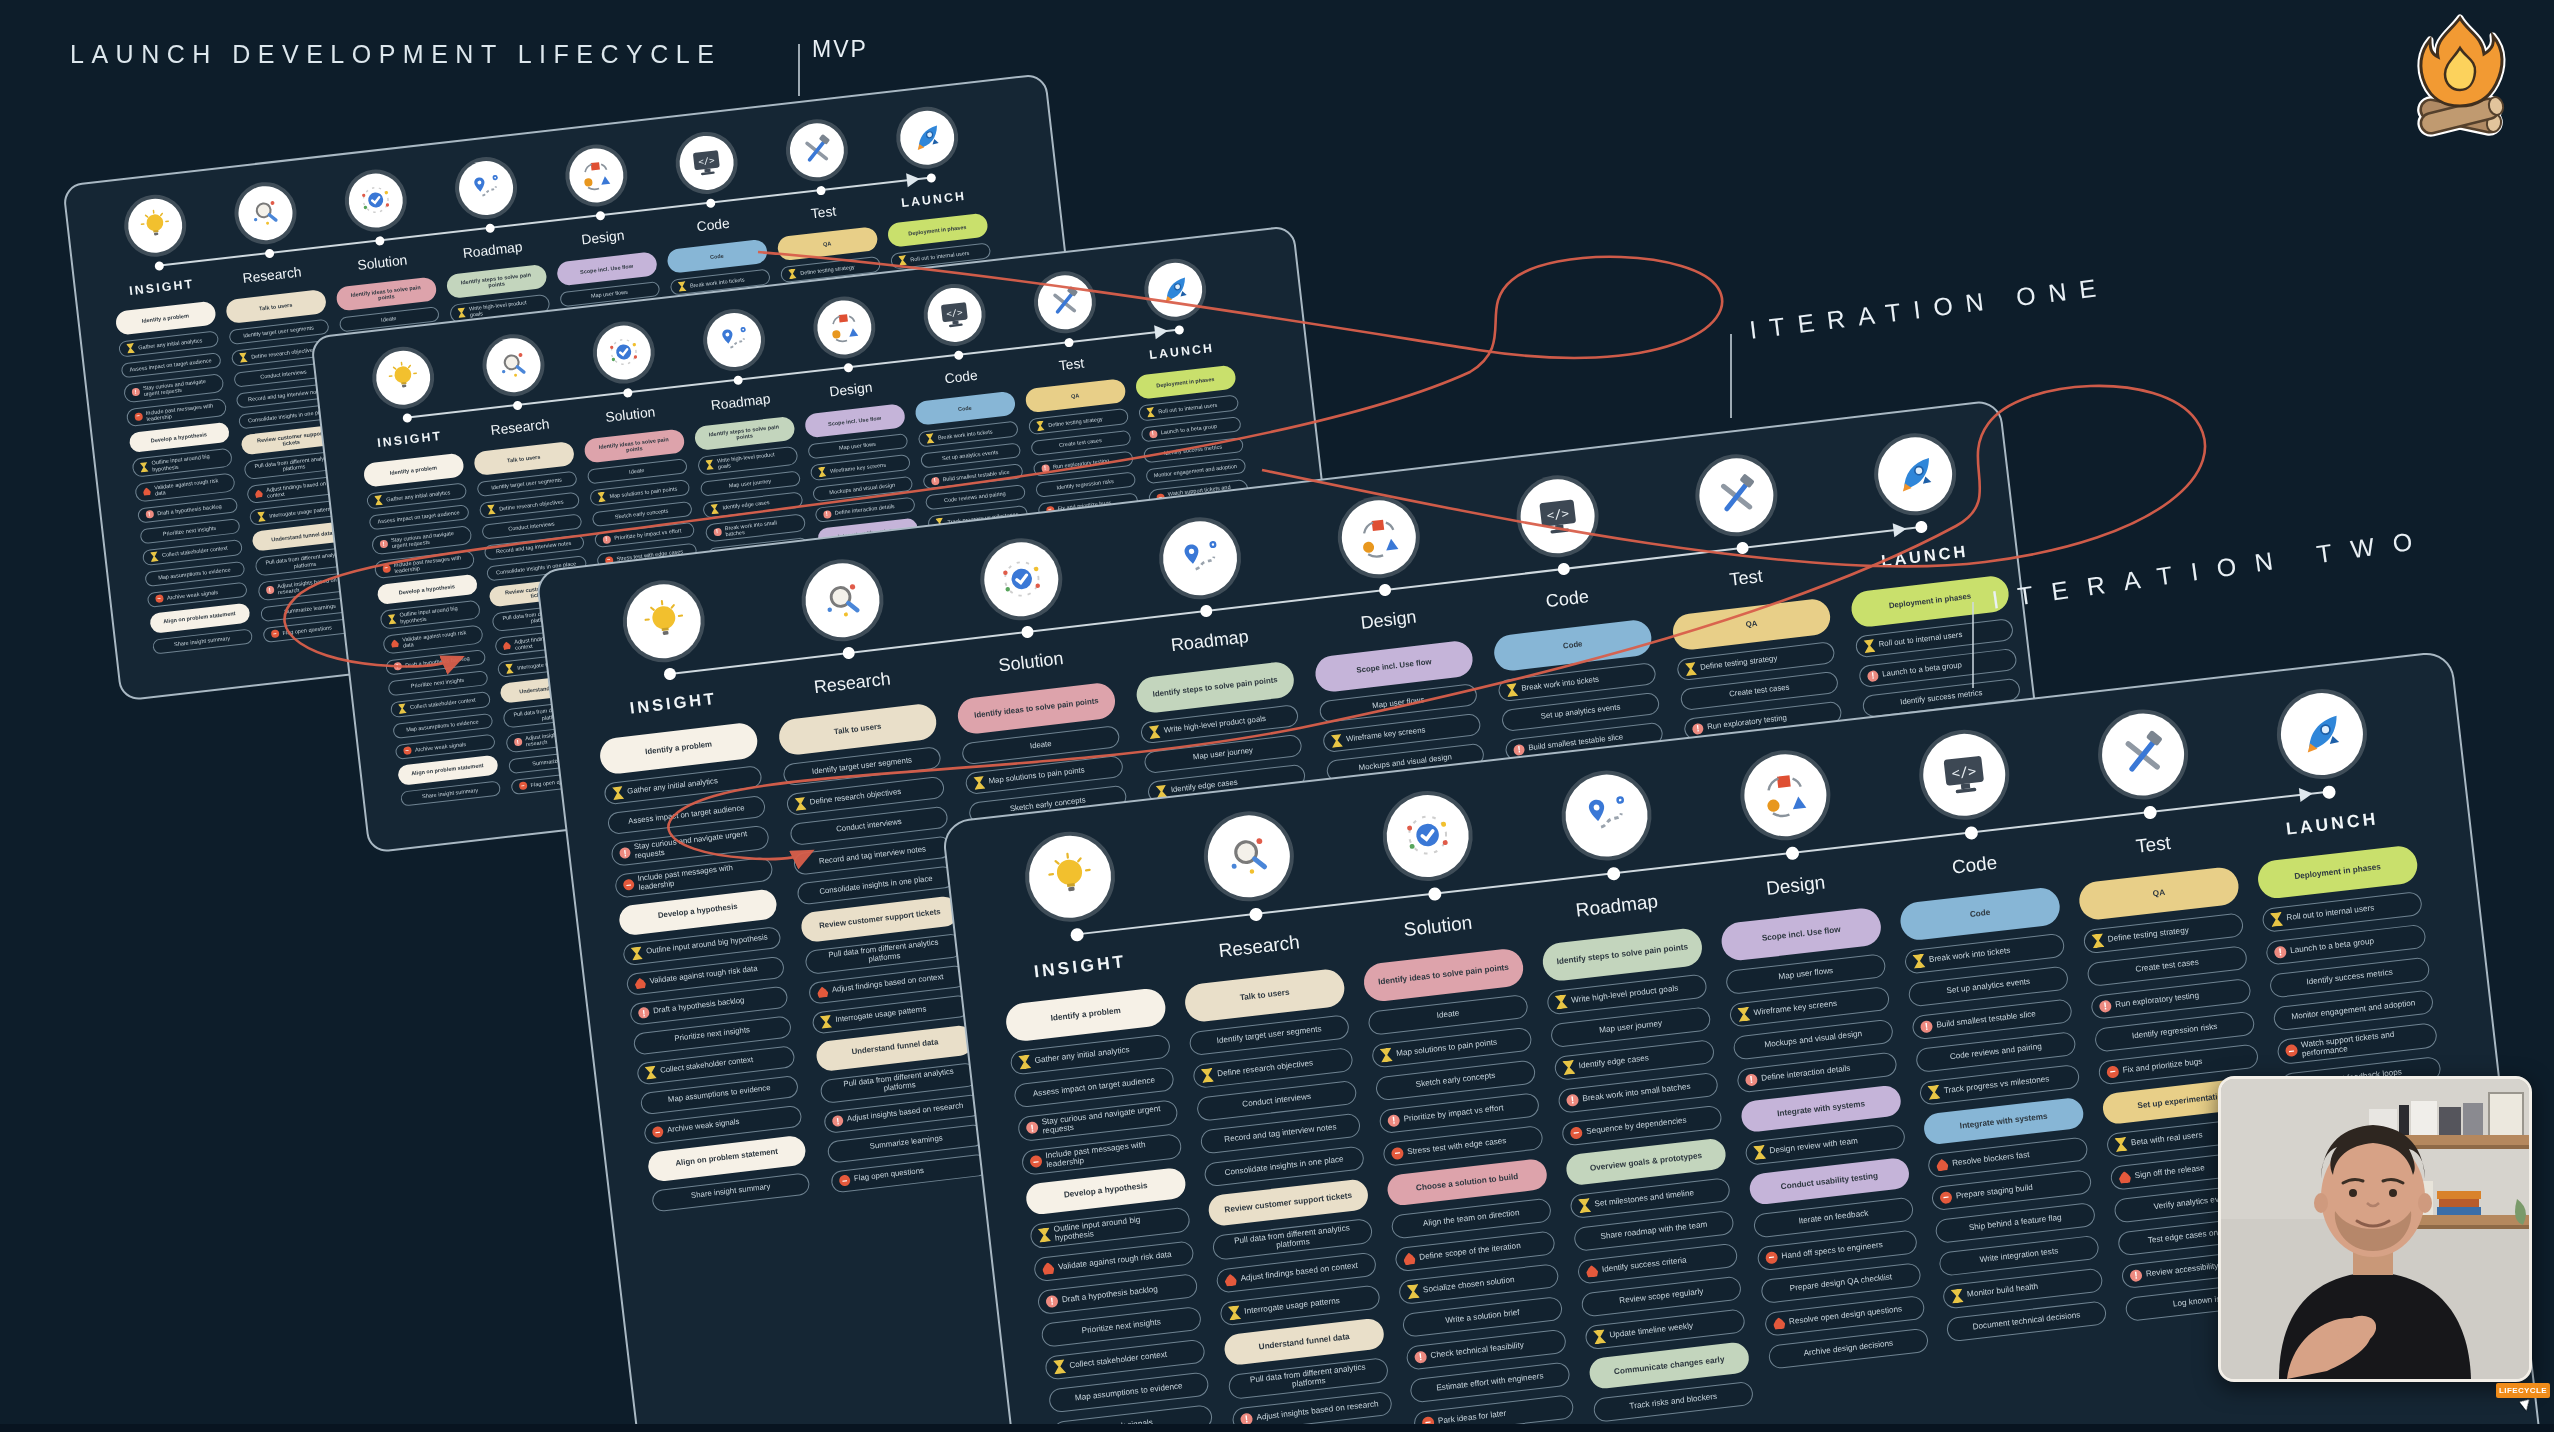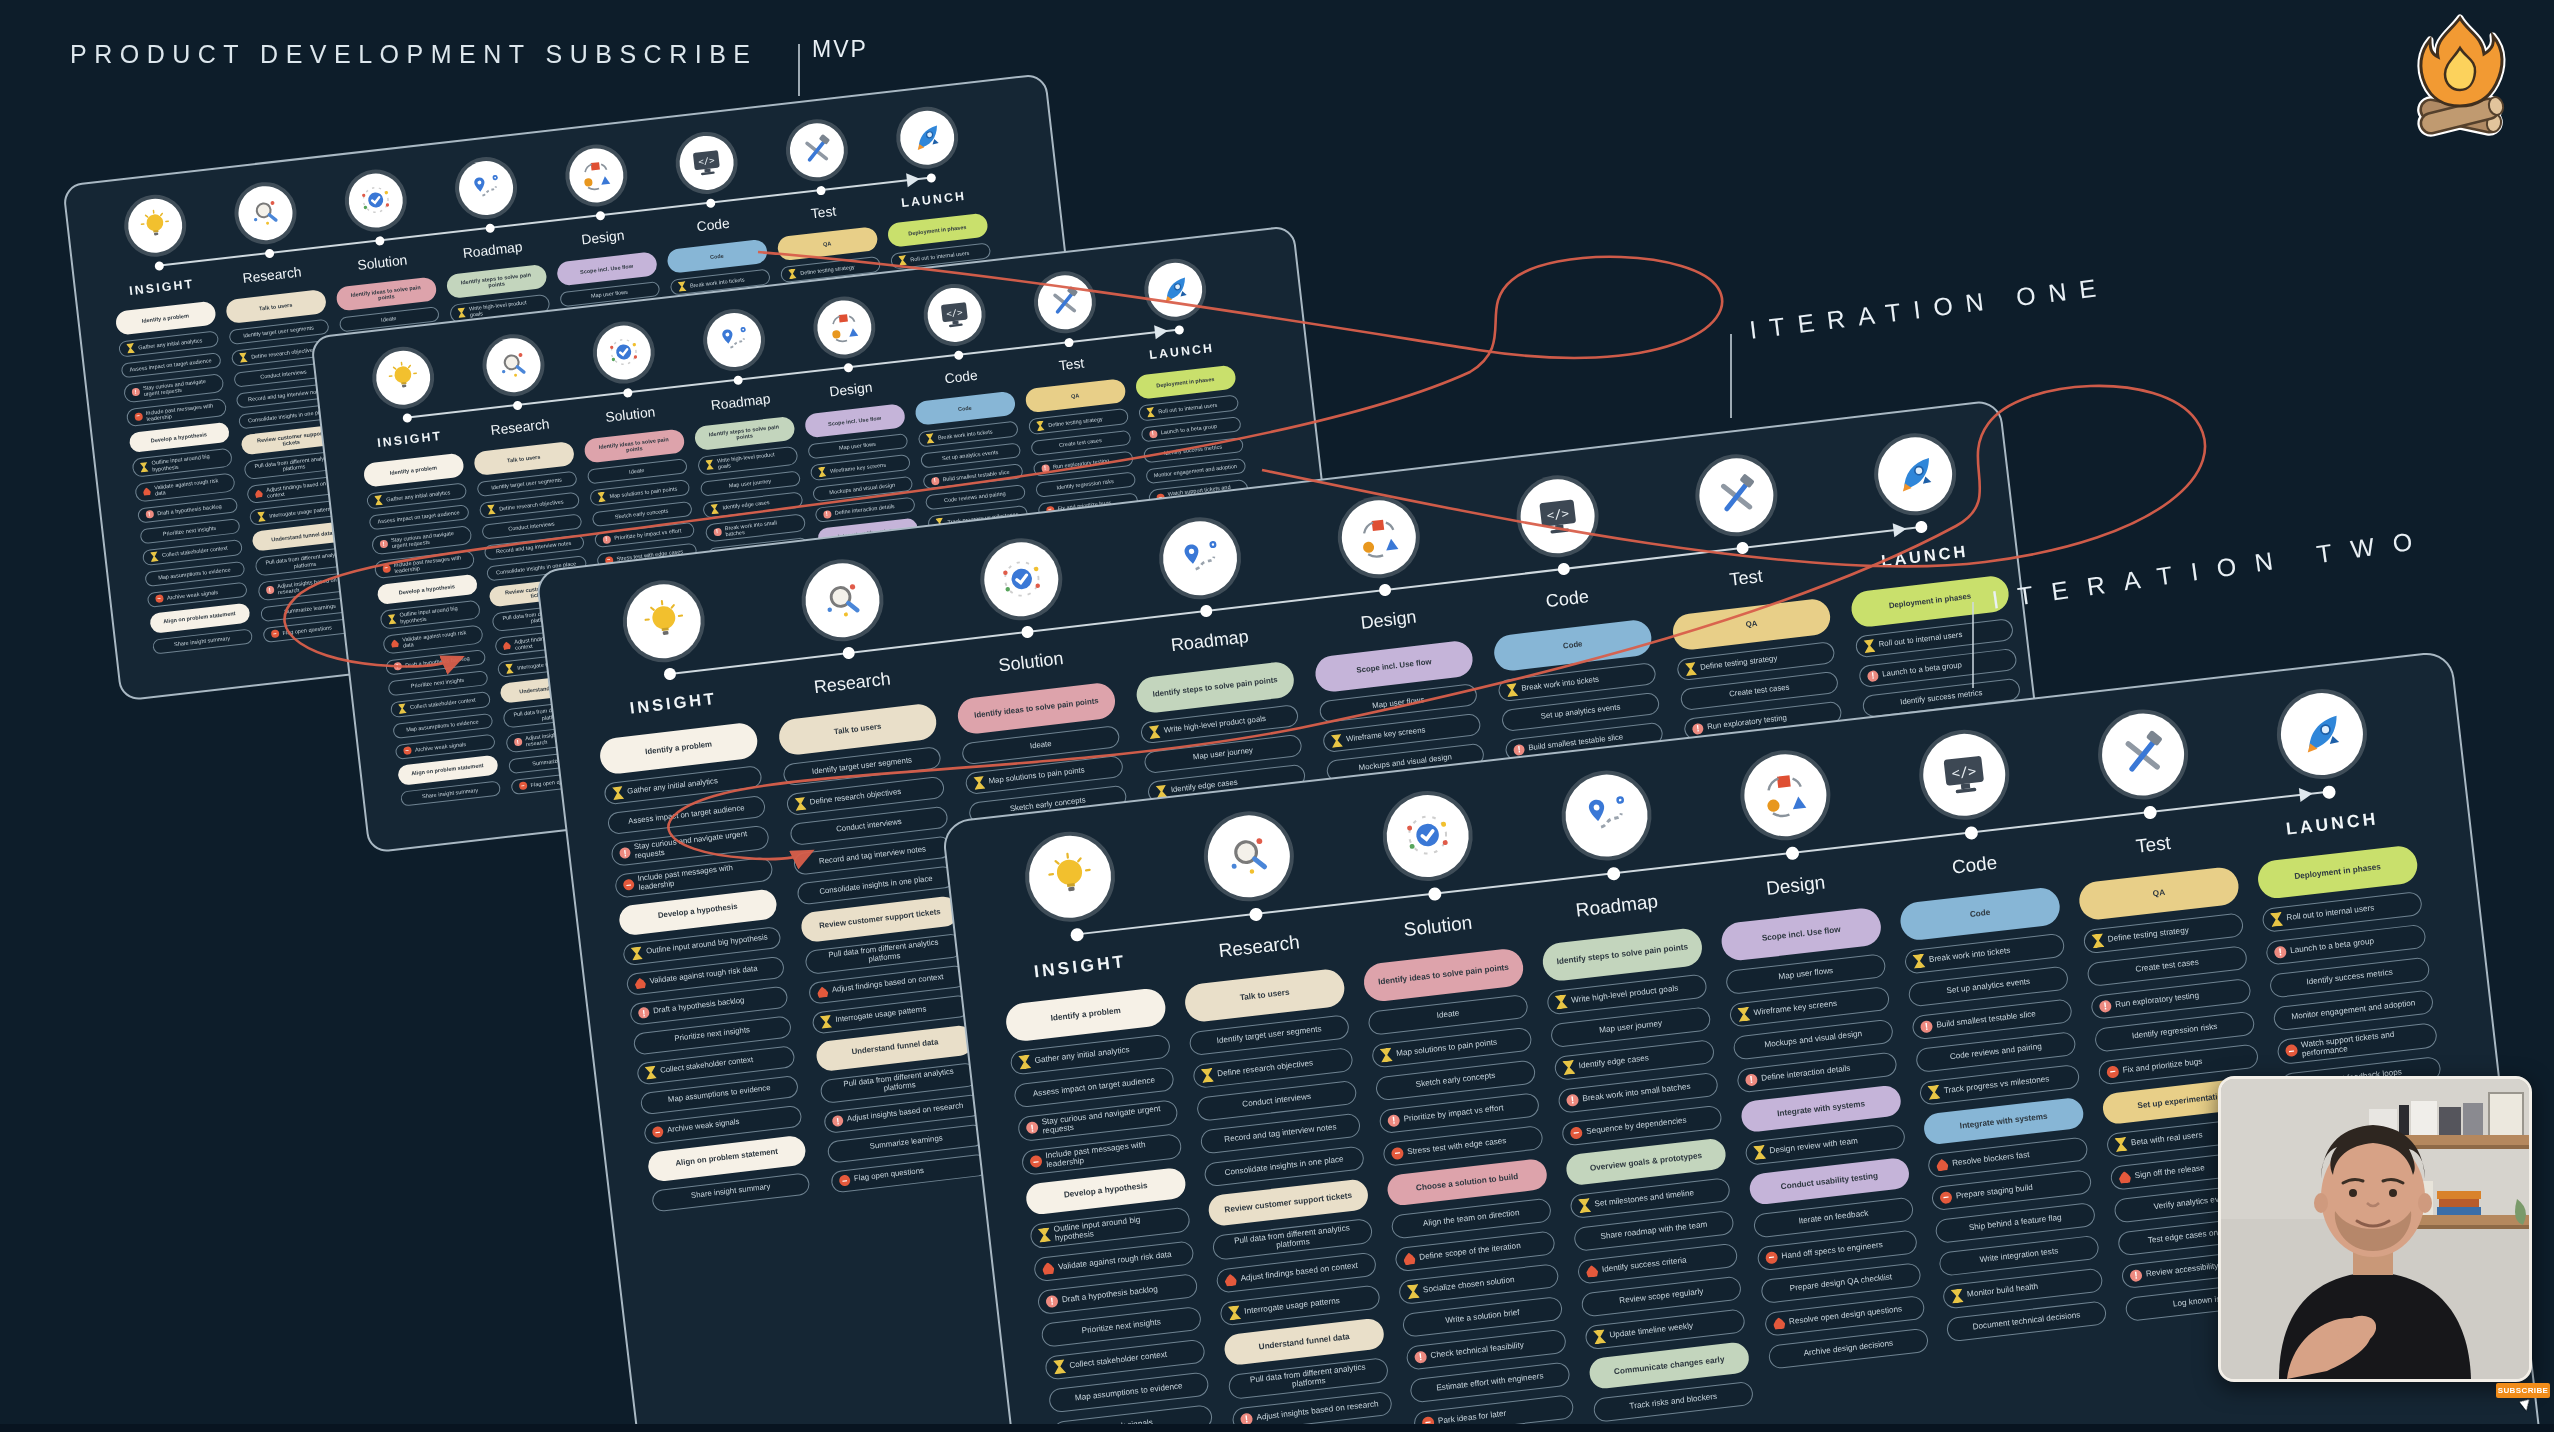--- a/index.html
+++ b/index.html
@@ -68,21 +68,21 @@
     position:absolute;left:2522px;top:1398px;width:0;height:0;z-index:111;
     border-left:9px solid #fff;border-top:4px solid transparent;border-bottom:7px solid transparent;
     transform:rotate(-38deg);filter:drop-shadow(0 0 1px #000);
   }
   .logo{position:absolute;left:2408px;top:10px;z-index:60;}
   .bottom-strip{position:absolute;left:0;top:1424px;width:2554px;height:8px;background:#081420;z-index:90;}
 </style>
 </head>
 <body>
 
-<div class="page-title">PRODUCT DEVELOPMENT SUBSCRIBE</div>
+<div class="page-title">LAUNCH DEVELOPMENT LIFECYCLE</div>
 
 <div class="tick-line" style="left:798px;top:44px;height:52px;"></div>
 <div class="float-label" style="left:812px;top:36px;font-size:23px;letter-spacing:2px;">MVP</div>
 
 <div class="tick-line" style="left:1730px;top:334px;height:84px;"></div>
 <div class="float-label" style="left:1748px;top:316px;font-size:25px;letter-spacing:13px;transform:rotate(-7deg);">ITERATION ONE</div>
 
 <div class="tick-line" style="left:1972px;top:602px;height:86px;"></div>
 <div class="float-label" style="left:1990px;top:586px;font-size:25px;letter-spacing:19px;transform:rotate(-8deg);">ITERATION TWO</div>
 
@@ -2101,16 +2101,16 @@
       <circle cx="132" cy="114" r="4" fill="#33281f"></circle>
       <circle cx="172" cy="114" r="4" fill="#33281f"></circle>
       <path d="M122 104 q10 -6 20 -2 M162 102 q10 -4 20 2" stroke="#3a2e24" stroke-width="3" fill="none" stroke-linecap="round"></path>
       <path d="M146 124 q6 6 12 0" stroke="#b0806a" stroke-width="2.5" fill="none"></path>
       <path d="M136 142 q16 10 32 0" stroke="#8a5d4a" stroke-width="3" fill="none" stroke-linecap="round"></path>
       <path d="M66 300 C70 268 92 246 118 240 C140 236 152 244 150 256 C148 270 128 282 106 292 Z" fill="#d7a286"></path>
       <ellipse cx="136" cy="252" rx="20" ry="14" fill="#d7a286" transform="rotate(-24 136 252)"></ellipse>
     </g>
   </svg>
 </div>
-<div class="subscribe">SUBSCRIBE</div>
+<div class="subscribe">LIFECYCLE</div>
 <div class="cursor-hand"></div>
 
 <div class="bottom-strip"></div>
 
 </body></html>

